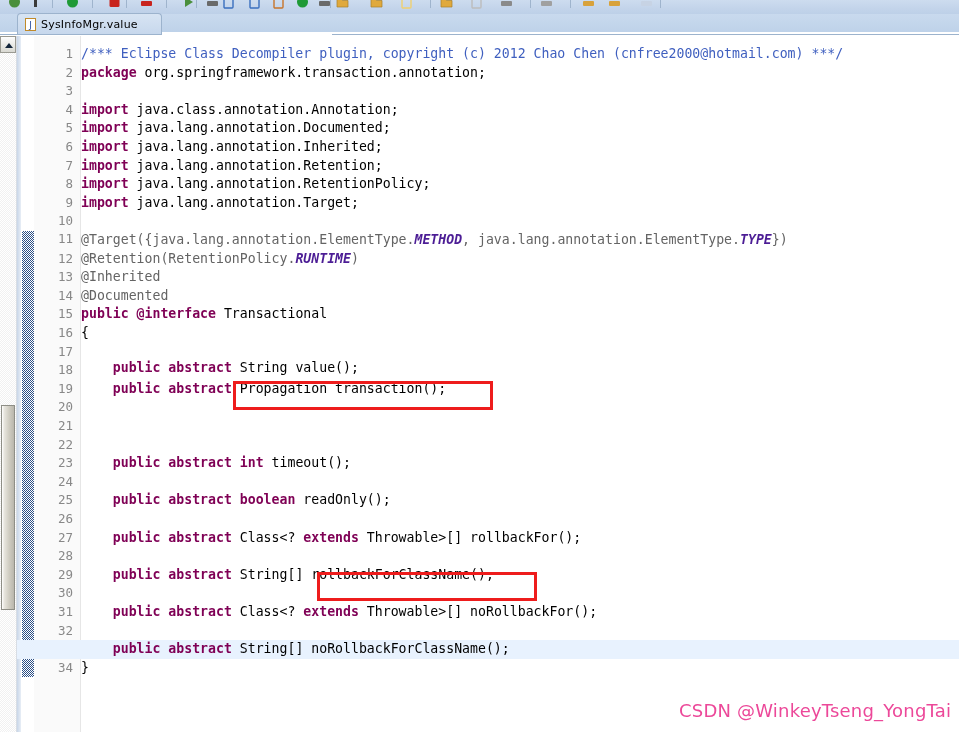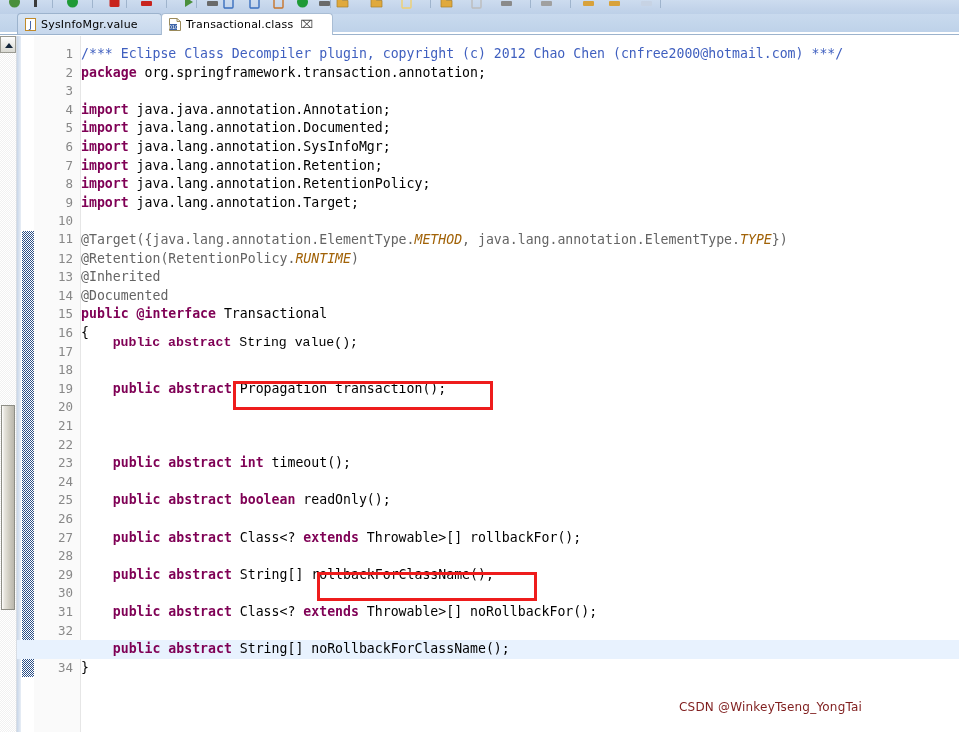--- a/index.html
+++ b/index.html
@@ -107,33 +107,33 @@
     font-family:"DejaVu Sans Mono",monospace;font-size:13.2px;color:#000000;
   }
   .cl-hl{
     position:absolute;left:-64px;width:1006px;height:18.6px;
     background:#e8f2fe;
   }
 
   .k{color:#7f0055;font-weight:bold;}
   .cmt{color:#3f5fbf;}
   .ann{color:#646464;}
-  .en{color:#a16207;font-weight:normal;font-style:italic;}
+  .en{color:#4c1d95;font-weight:bold;font-style:italic;}
   .pl{color:#000000;}
 
   
   .redbox{
     position:absolute;border:3px solid #ee1c1c;box-sizing:border-box;
     background:transparent;
   }
 
   
   .watermark{
     position:absolute;left:679px;top:700px;
-    font-family:"DejaVu Sans",sans-serif;font-size:12px;color:#7f1d1d;
+    font-family:"DejaVu Sans",sans-serif;font-size:18px;color:#ec4899;
     white-space:nowrap;letter-spacing:.2px;
   }
 </style>
 </head>
 <body>
 
 <div id="app">
 
   <div class="toolbar" id="toolbar">
       <span class="tb-ico" style="left: 8px;"><svg width="13" height="14" viewBox="0 0 13 14">
@@ -217,32 +217,20 @@
   <div class="tabstrip"></div>
   <div class="tabrow">
     <div class="tab inactive">
       <span style="display:inline-block;width:11px;height:13px;position:relative;">
         <svg width="11" height="13" viewBox="0 0 11 13">
           <rect x="0.5" y="0.5" width="10" height="12" fill="#ffffff" stroke="#c08a2a"></rect>
           <text x="5.5" y="10" font-size="9" font-family="DejaVu Sans, sans-serif" fill="#2b4f9e" text-anchor="middle">J</text>
         </svg>
       </span>
       <span class="tab-label">SysInfoMgr.value</span>
-    </div>
-    <div class="tab active">
-      <span style="display:inline-block;width:12px;height:13px;">
-        <svg width="12" height="13" viewBox="0 0 12 13">
-          <path d="M0.5 0.5 H8 L11.5 3.5 V12.5 H0.5 Z" fill="#ffffff" stroke="#9a8a5a"></path>
-          <path d="M8 0.5 V3.5 H11.5" fill="none" stroke="#9a8a5a"></path>
-          <rect x="1" y="6" width="7" height="6" fill="#3b63a8"></rect>
-          <text x="4.5" y="11" font-size="5" font-family="DejaVu Sans, sans-serif" fill="#ffffff" text-anchor="middle">010</text>
-        </svg>
-      </span>
-      <span class="tab-label">Transactional.class</span>
-      <span class="tab-close">⌧</span>
     </div>
   </div>
   <div class="tab-underline"></div>
   <div class="tab-underline-gap"></div>
 
   <div class="vscroll"></div>
   <div class="vscroll-up">
     <span class="arrow"></span>
   </div>
   <div class="vscroll-thumb" id="vthumb" style="top: 405px; height: 205px;"></div>
@@ -285,34 +273,34 @@
         <div class="ln" style="top: 548.4px;">30</div>
         <div class="ln" style="top: 567px;">31</div>
         <div class="ln" style="top: 585.6px;">32</div>
         <div class="ln" style="top: 604.2px;">33</div>
         <div class="ln" style="top: 622.8px;">34</div>
       </div>
     <div class="code" id="codeArea">
         <div class="cl" style="top: 9px;"><span class="cmt">/*** Eclipse Class Decompiler plugin, copyright (c) 2012 Chao Chen (cnfree2000@hotmail.com) ***/</span></div>
         <div class="cl" style="top: 27.6px;"><span class="k">package</span><span class="pl"> org.springframework.transaction.annotation;</span></div>
         <div class="cl" style="top: 46.2px;"></div>
-        <div class="cl" style="top: 64.8px;"><span class="k">import</span><span class="pl"> java.java.annotation.Annotation;</span></div>
+        <div class="cl" style="top: 64.8px;"><span class="k">import</span><span class="pl"> java.class.annotation.Annotation;</span></div>
         <div class="cl" style="top: 83.4px;"><span class="k">import</span><span class="pl"> java.lang.annotation.Documented;</span></div>
-        <div class="cl" style="top: 102px;"><span class="k">import</span><span class="pl"> java.lang.annotation.SysInfoMgr;</span></div>
+        <div class="cl" style="top: 102px;"><span class="k">import</span><span class="pl"> java.lang.annotation.Inherited;</span></div>
         <div class="cl" style="top: 120.6px;"><span class="k">import</span><span class="pl"> java.lang.annotation.Retention;</span></div>
         <div class="cl" style="top: 139.2px;"><span class="k">import</span><span class="pl"> java.lang.annotation.RetentionPolicy;</span></div>
         <div class="cl" style="top: 157.8px;"><span class="k">import</span><span class="pl"> java.lang.annotation.Target;</span></div>
         <div class="cl" style="top: 176.4px;"></div>
         <div class="cl" style="top: 195px;"><span class="ann">@Target({java.lang.annotation.ElementType.</span><span class="en">METHOD</span><span class="ann">, java.lang.annotation.ElementType.</span><span class="en">TYPE</span><span class="ann">})</span></div>
         <div class="cl" style="top: 213.6px;"><span class="ann">@Retention(RetentionPolicy.</span><span class="en">RUNTIME</span><span class="ann">)</span></div>
         <div class="cl" style="top: 232.2px;"><span class="ann">@Inherited</span></div>
         <div class="cl" style="top: 250.8px;"><span class="ann">@Documented</span></div>
         <div class="cl" style="top: 269.4px;"><span class="k">public @interface</span><span class="pl"> Transactional</span></div>
         <div class="cl" style="top: 288px;"><span class="pl">{</span></div>
-        <div class="cl" style="top: 298px; font-family: Liberation Mono, monospace;"><span class="pl">    </span><span class="k">public abstract</span><span class="pl"> String value();</span></div>
+        <div class="cl" style="top: 323px;"><span class="pl">    </span><span class="k">public abstract</span><span class="pl"> String value();</span></div>
         <div class="cl" style="top: 325.2px;"></div>
         <div class="cl" style="top: 343.8px;"><span class="pl">    </span><span class="k">public abstract</span><span class="pl"> Propagation transaction();</span></div>
         <div class="cl" style="top: 362.4px;"></div>
         <div class="cl" style="top: 399.6px;"></div>
         <div class="cl" style="top: 418.2px;"><span class="pl">    </span><span class="k">public abstract int</span><span class="pl"> timeout();</span></div>
         <div class="cl" style="top: 436.8px;"></div>
         <div class="cl" style="top: 455.4px;"><span class="pl">    </span><span class="k">public abstract boolean</span><span class="pl"> readOnly();</span></div>
         <div class="cl" style="top: 474px;"></div>
         <div class="cl" style="top: 492.6px;"><span class="pl">    </span><span class="k">public abstract</span><span class="pl"> Class&lt;? </span><span class="k">extends</span><span class="pl"> Throwable&gt;[] rollbackFor();</span></div>
         <div class="cl" style="top: 511.2px;"></div>

